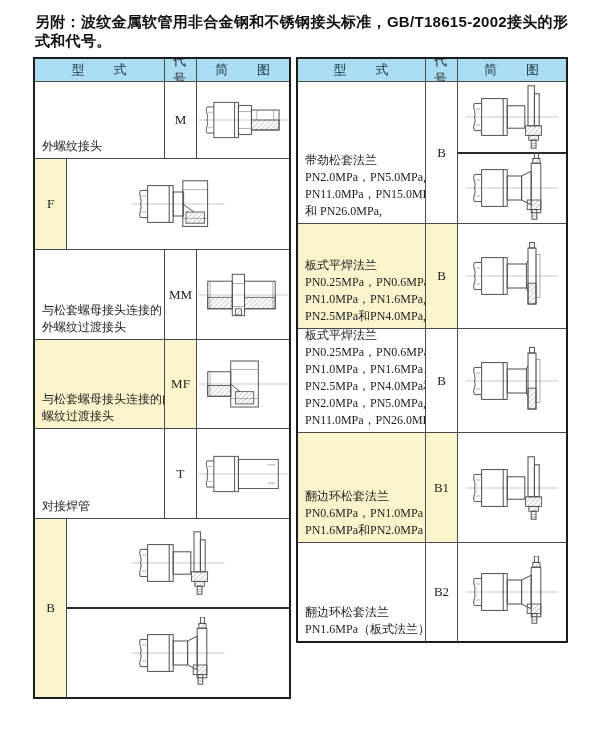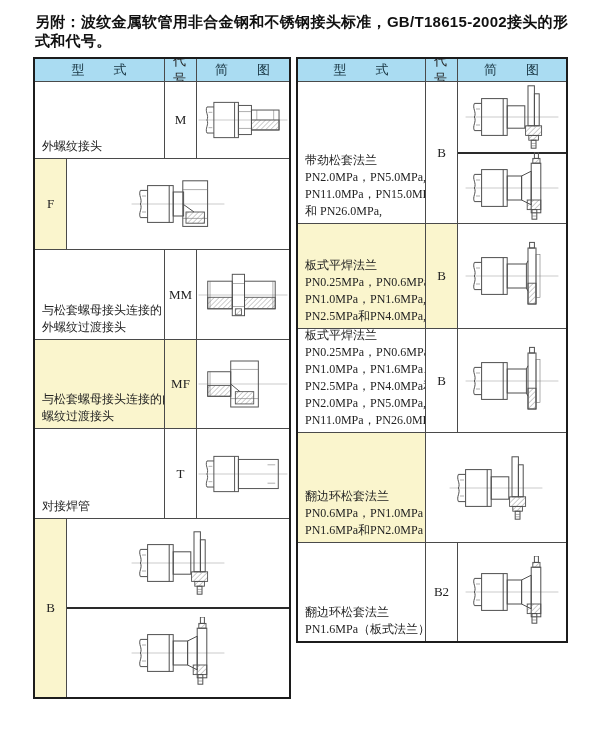--- a/index.html
+++ b/index.html
@@ -310,20 +310,21 @@
               </svg>
             </div>
           </div>
         </div>
         <div class="trow" style="height: 110px;">
           <div class="cell type hl">
             <div class="typeline">翻边环松套法兰</div>
             <div class="typeline">PN0.6MPa，PN1.0MPa，</div>
             <div class="typeline">PN1.6MPa和PN2.0MPa，</div>
           </div>
+          <div class="cell code hl">B1</div>
           <div class="cell diagram">
             <div class="diagcell">
               <svg viewBox="0 0 120 90" width="96" height="76">
                 <use href="#sym-stud-flange"></use>
               </svg>
             </div>
           </div>
         </div>
         <div class="trow" style="height: 98px;">
           <div class="cell type">

